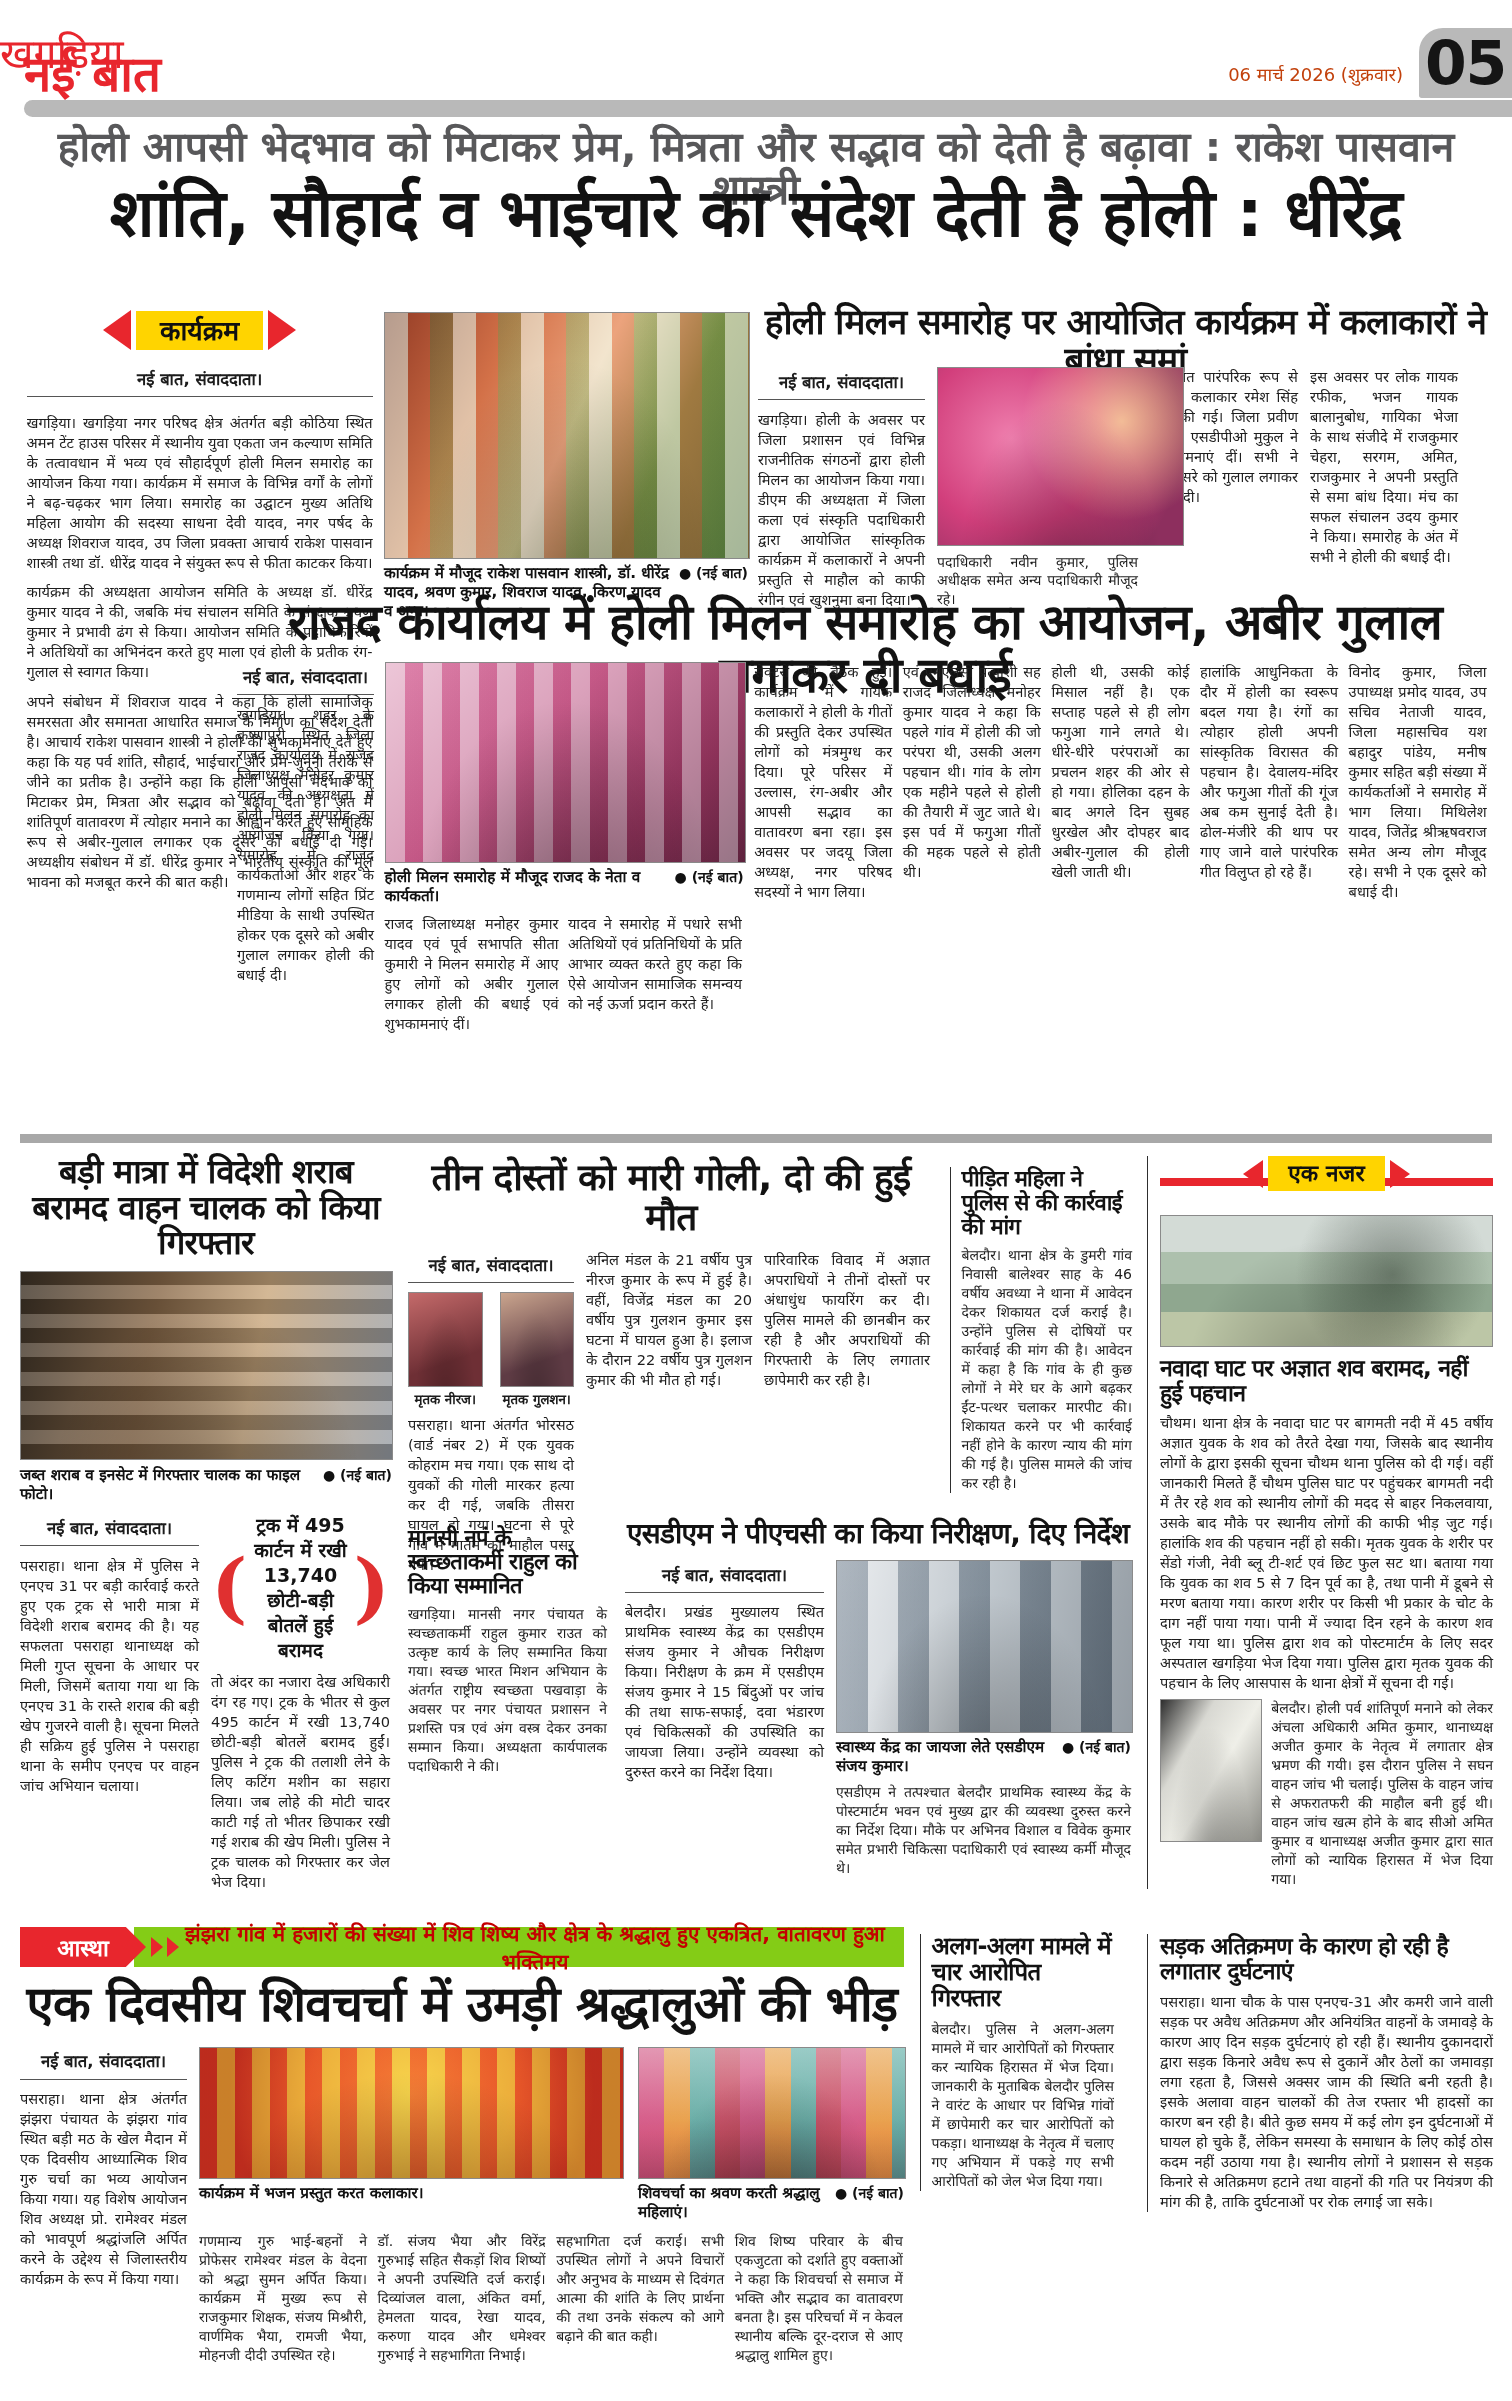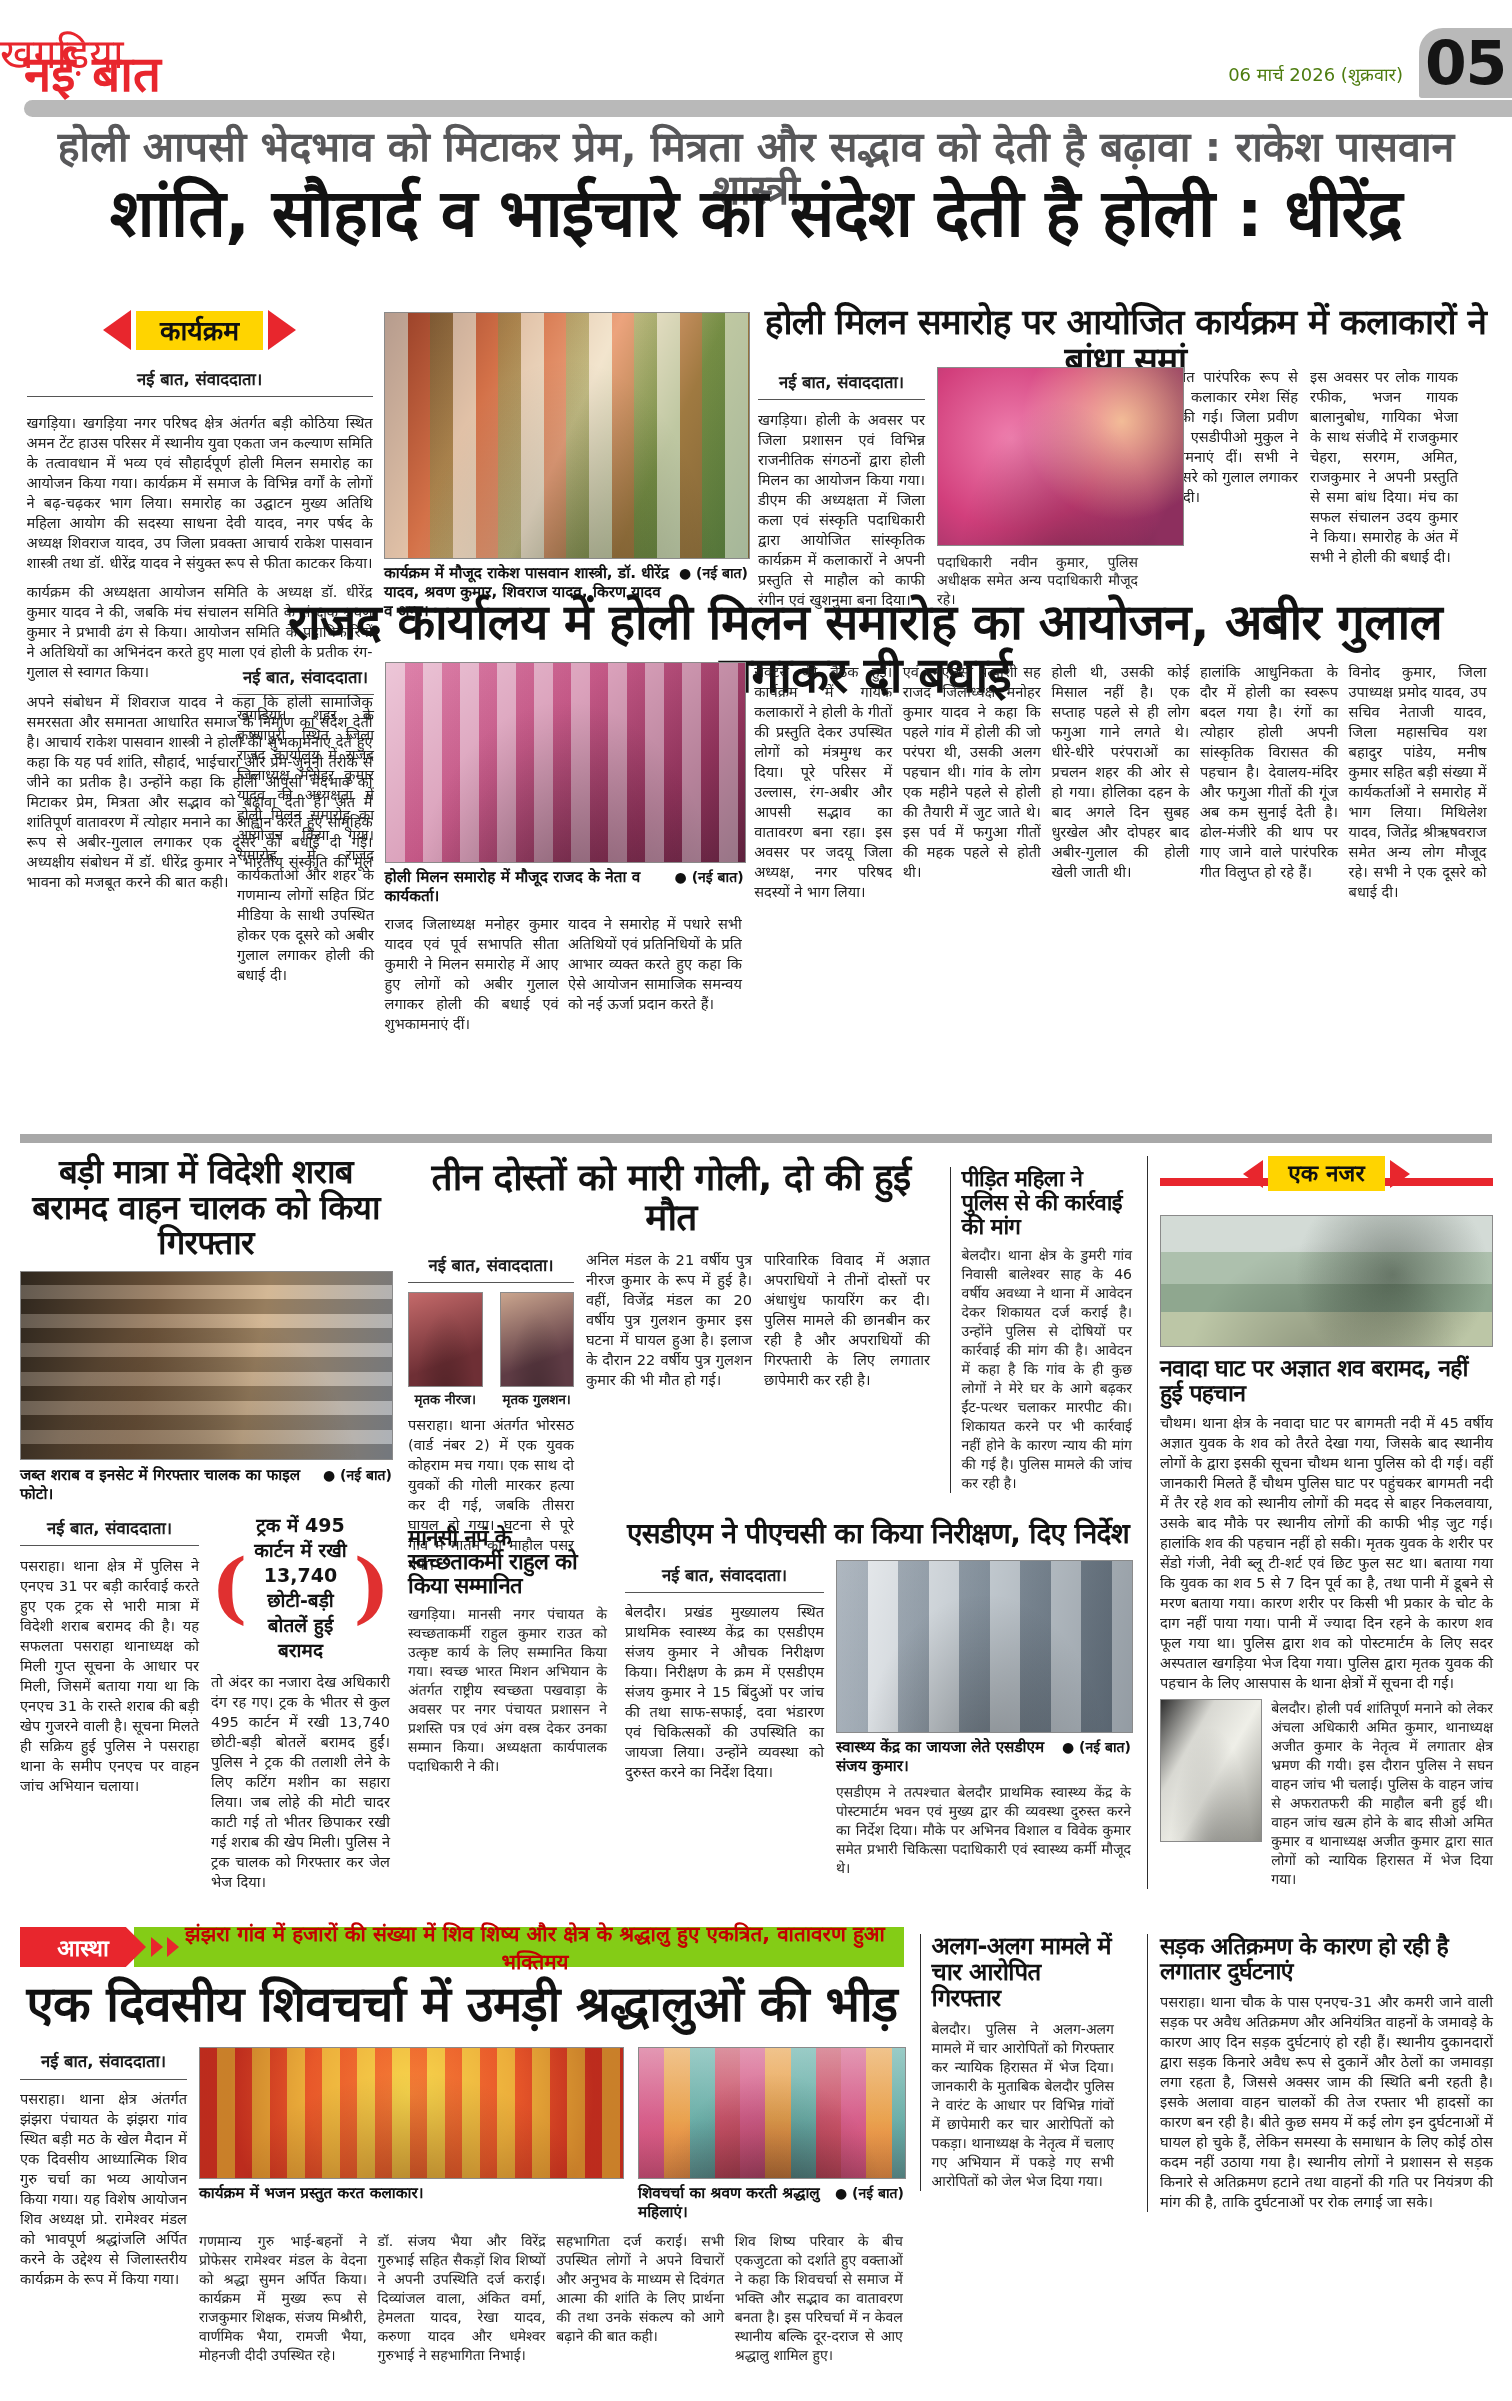--- a/index.html
+++ b/index.html
@@ -71,21 +71,21 @@
   .page-box{background:#b9b9b9;border-radius:24px 0 0 2.7px;display:flex;align-items:center;justify-content:center;
             font-weight:900;font-size:60px;color:#151515;letter-spacing:-1.3px;}
 </style>
 </head>
 <body>
 
 <div id="page">
 
   <div class="abs red" style="left:24px;top:39px;font-size:49px;font-weight:800;">नई बात</div>
   <div class="abs red" style="left:0;top:24px;width:1512px;text-align:left;font-size:41px;font-weight:400;">खगड़िया</div>
-  <div class="abs" style="right:109px;top:62px;font-size:18px;color:#4d7c0f;">06 मार्च 2026 (शुक्रवार)</div>
+  <div class="abs" style="right:109px;top:62px;font-size:18px;color:#c2410c;">06 मार्च 2026 (शुक्रवार)</div>
   <div class="abs page-box" style="left:1419px;top:28px;width:93px;height:70px;">05</div>
   <div class="abs gray-band" style="left:24px;top:100px;right:0;height:17.3px;"></div>
 
   <div class="abs center" style="left:20px;top:126px;width:1472px;font-size:41px;font-weight:800;color:#58585a;line-height:1.05;">होली आपसी भेदभाव को मिटाकर प्रेम, मित्रता और सद्भाव को देती है बढ़ावा : राकेश पासवान शास्त्री</div>
   <div class="abs center hl" style="left:20px;top:178px;width:1472px;font-size:66px;">शांति, सौहार्द व भाईचारे का संदेश देती है होली : धीरेंद्र</div>
 
   <div class="abs tag" style="left:26.6px;top:310px;width:346px;">
     <span class="chev l"></span>
     <span class="tag-box">कार्यक्रम</span>
     <span class="chev r"></span>

